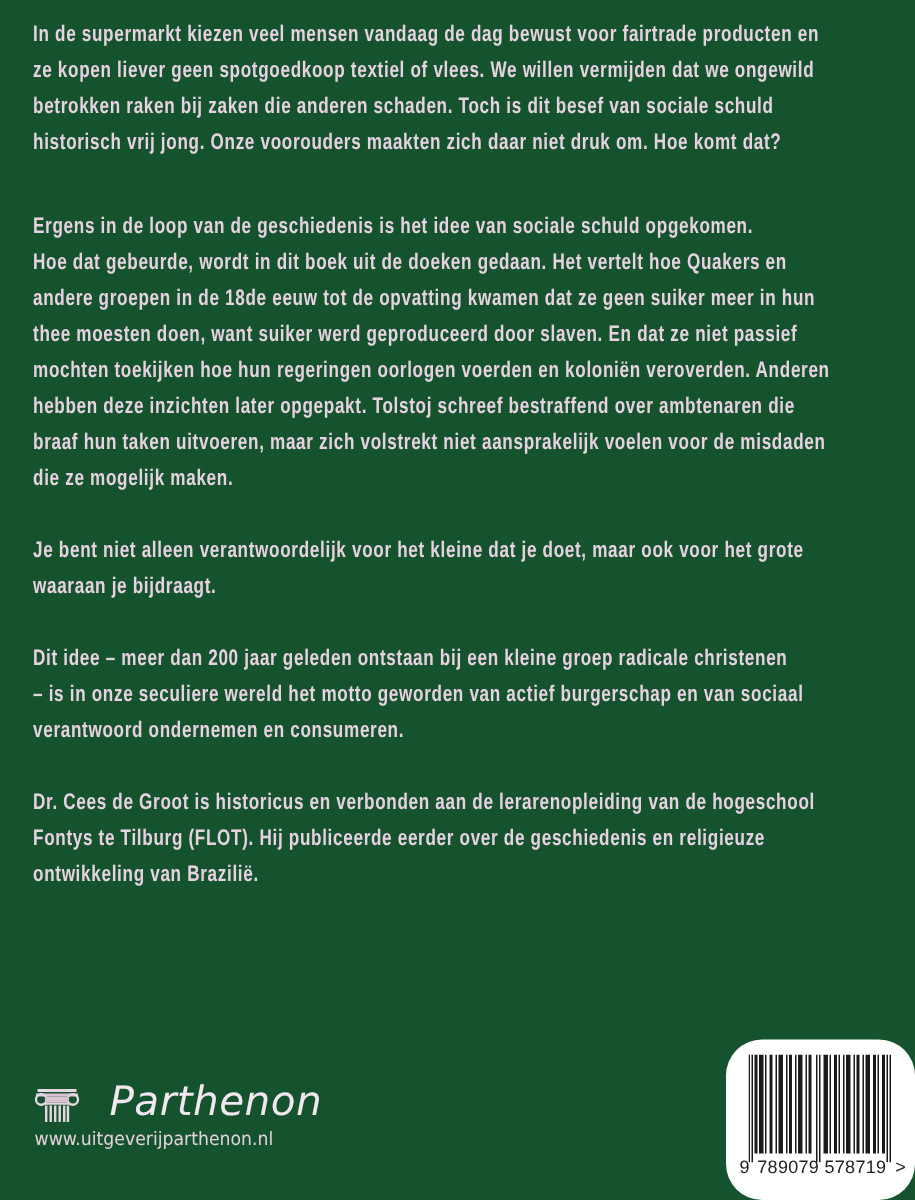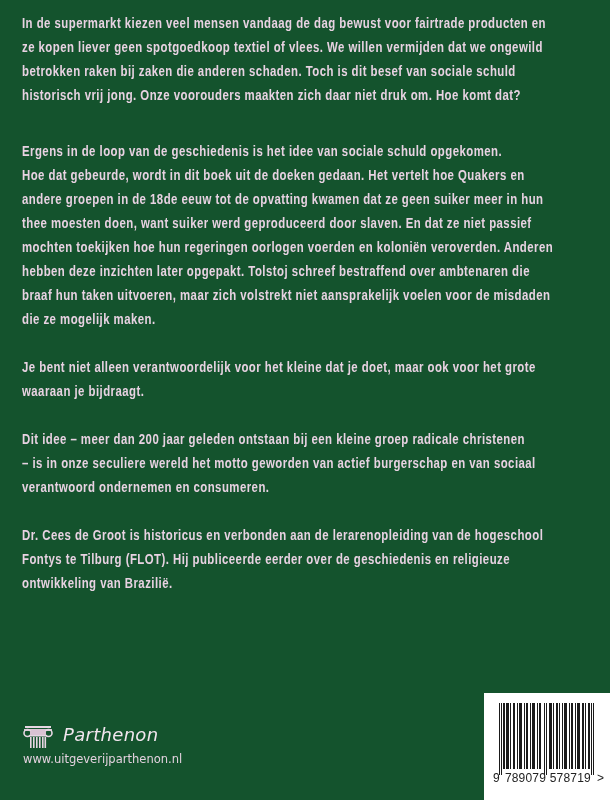--- a/index.html
+++ b/index.html
@@ -47,26 +47,26 @@
   }
   .logo-icon {
     position: absolute;
     left: 0;
     top: 5px;
     width: 30px;
     height: 24px;
   }
   .logo-name {
     position: absolute;
-    left: 40px;
+    left: 50px;
     top: 0px;
     color: #f2e6ef;
     font-family: "DejaVu Sans", sans-serif;
     font-style: italic;
-    font-size: 18px;
+    font-size: 27px;
     line-height: 30px;
     letter-spacing: 0.3px;
     white-space: nowrap;
   }
   .logo-url {
     position: absolute;
     left: 0;
     top: 32px;
     color: #e4d2df;
     font-family: "DejaVu Sans", sans-serif;
@@ -76,20 +76,21 @@
     transform-origin: left top;
     transform: scaleX(0.93);
   }
   .barcode-box {
     position: absolute;
     left: 484px;
     top: 693px;
     width: 126px;
     height: 107px;
     background: #ffffff;
+    border-radius: 24px;
   }
   .barcode-bars {
     position: absolute;
     left: 15px;
     top: 10px;
     width: 95px;
     height: 72px;
   }
   .barcode-text {
     position: absolute;

